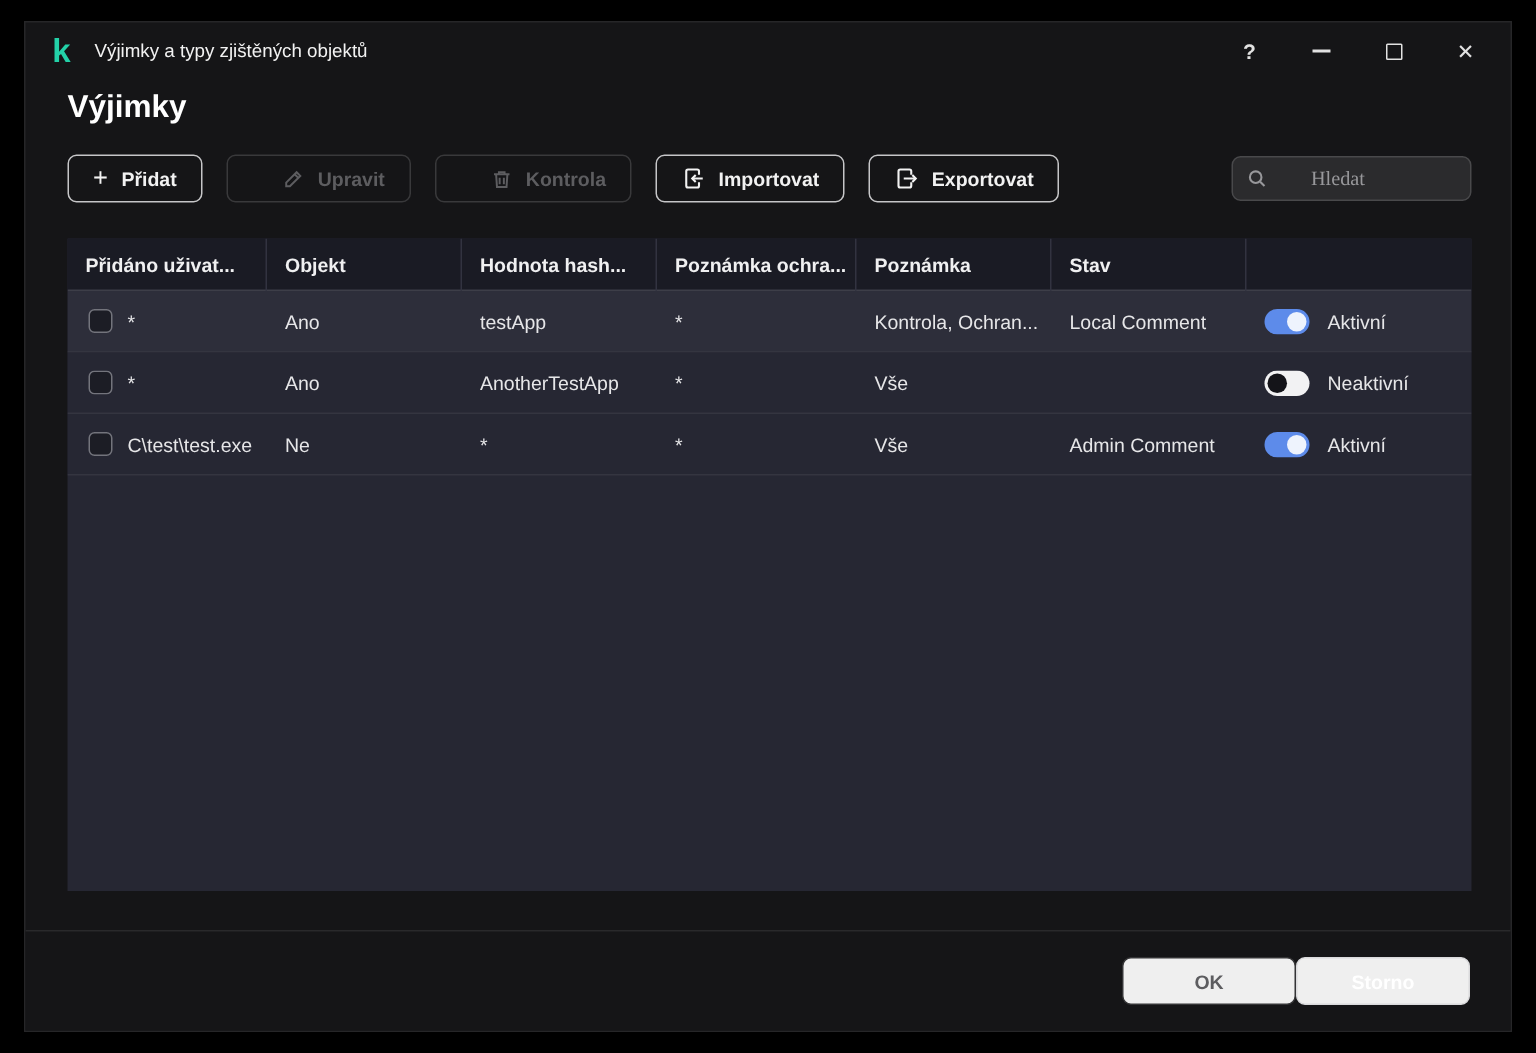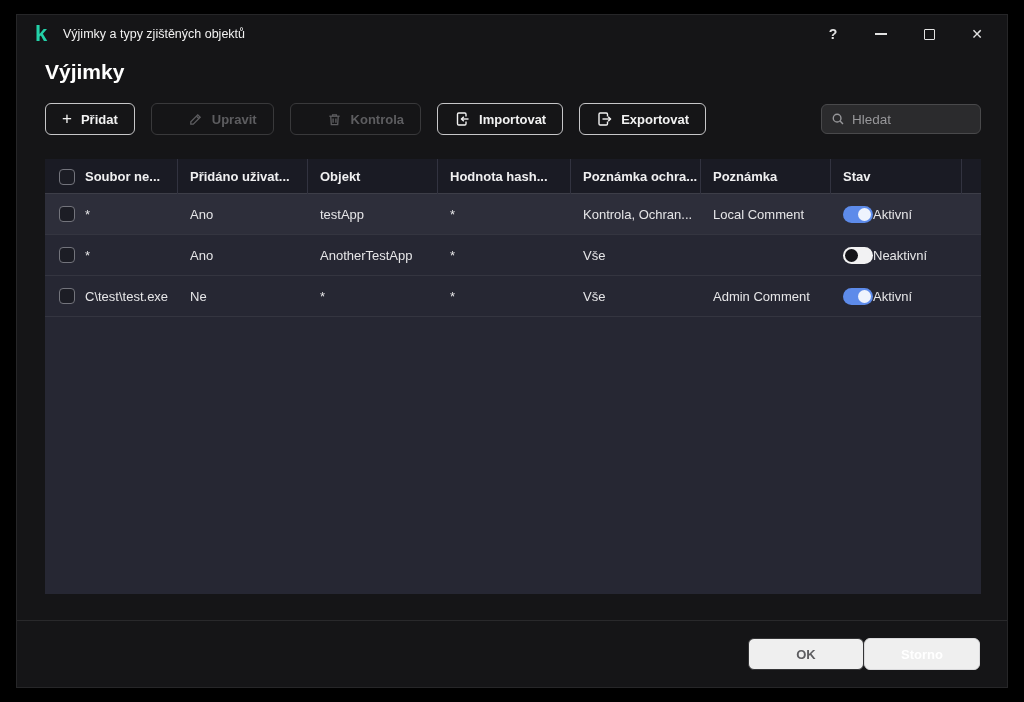--- a/index.html
+++ b/index.html
@@ -41,21 +41,21 @@
   .btn.disabled { border-color: #39393b; color: #5d5d60; padding-left: 36px; }
   .plus-glyph { font-size: 17px; font-weight: 400; line-height: 16px; }
 
   .searchbox {
     margin-left: auto; width: 160px; height: 30px; background: #2b2b2d;
     border: 1px solid #49494b; border-radius: 6px;
     display: flex; align-items: center; padding: 0 9px; gap: 7px;
   }
   .searchbox input {
     flex: 1; min-width: 0; background: transparent; border: none; outline: none;
-    color: #bef264; font-size: 13.5px; font-family: Liberation Sans, sans-serif;
+    color: #bef264; font-size: 13.5px; font-family: Liberation Serif, serif; margin-left: 22px;
   }
   .searchbox input::placeholder { color: #98989b; }
 
   
   .table { position: absolute; left: 28px; top: 144px; width: 936px; height: 435px;
            background: #262733; overflow: hidden; }
   .tgrid { display: grid; grid-template-columns: 133px 130px 130px 133px 130px 130px 131px 1fr;
            align-items: center; }
   .thead { height: 35px; background: #1a1b24; border-bottom: 1px solid #3d3e48;
            font-size: 13px; font-weight: 700; color: #f0f0f1; }
@@ -63,21 +63,21 @@
         display: flex; align-items: center; border-right: 1px solid #323340; }
   .th:last-child { border-right: none; }
   .th-first { gap: 10px; padding-left: 14px; }
   .checkbox { width: 16px; height: 16px; flex: none; border: 1.5px solid #73747c;
               border-radius: 4px; background: #1c1d25; }
   .trow { height: 41px; border-bottom: 1px solid #343540; background: #262733;
           font-size: 13px; color: #e6e6e8; }
   .trow.hl { background: #2d2e3a; }
   .td { padding: 0 12px; white-space: nowrap; overflow: hidden; }
   .td-first { display: flex; align-items: center; gap: 10px; padding-left: 14px; }
-  .td-state { display: flex; align-items: center; gap: 0; }
+  .td-state { display: flex; align-items: center; gap: 12px; }
 
   .toggle { width: 30px; height: 17px; border-radius: 9px; position: relative; flex: none; }
   .toggle .knob { position: absolute; top: 2px; width: 13px; height: 13px; border-radius: 50%; }
   .toggle.on { background: #5d8bea; }
   .toggle.on .knob { right: 2px; background: #eef3fd; }
   .toggle.off { background: #f2f2f3; }
   .toggle.off .knob { left: 2px; background: #141419; }
 
   
   .footer { position: absolute; left: 0; right: 0; bottom: 0; height: 67px;
@@ -151,24 +151,20 @@
       <svg width="14" height="14" viewBox="0 0 16 16" fill="none" stroke="#98989b" stroke-width="1.6">
           <circle cx="7" cy="7" r="4.4"></circle>
           <path d="m10.4 10.4 3.3 3.3"></path>
         </svg>
       <input type="text" placeholder="Hledat" style="">
     </div>
   </div>
 
   <div class="table">
     <div class="thead tgrid">
-      <div class="th th-first">
-        <span class="checkbox"></span>
-        <span>Soubor ne...</span>
-      </div>
       <div class="th">Přidáno uživat...</div>
       <div class="th">Objekt</div>
       <div class="th">Hodnota hash...</div>
       <div class="th">Poznámka ochra...</div>
       <div class="th">Poznámka</div>
       <div class="th">Stav</div>
       <div class="th"></div>
     </div>
 
     <div class="trow tgrid hl">

